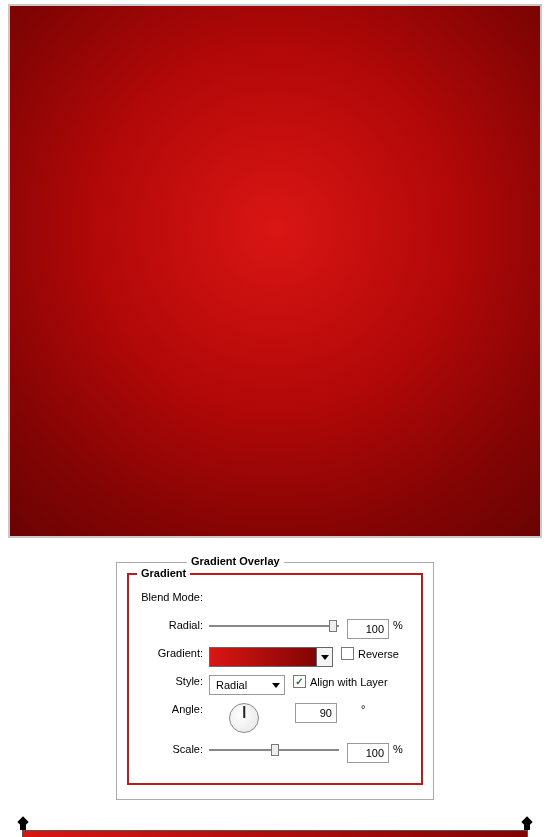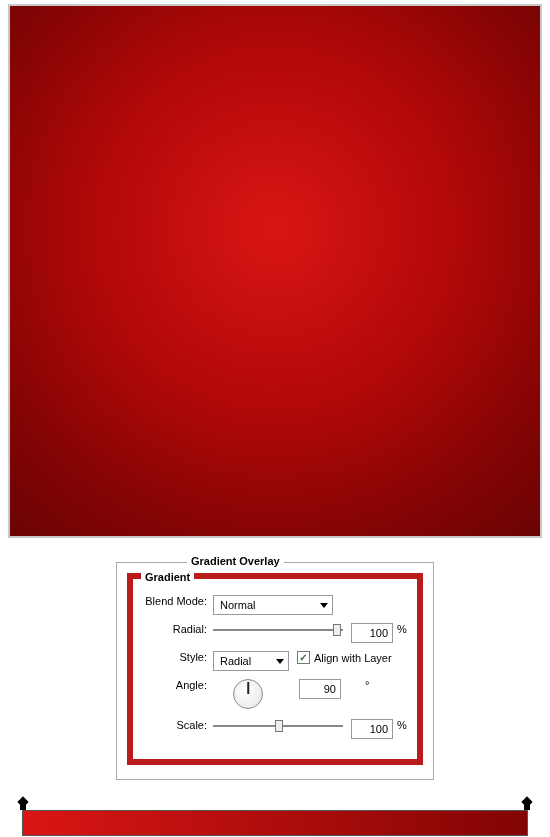--- a/index.html
+++ b/index.html
@@ -32,21 +32,21 @@
   .panel-legend {
     position: absolute;
     top: -8px;
     left: 70px;
     background: #fff;
     padding: 0 4px;
     font-weight: bold;
   }
   .inner-panel {
     position: relative;
-    border: 6px solid #b91c1c;
+    border: 2px solid #b91c1c;
     padding: 10px 8px 12px 8px;
   }
   .inner-legend {
     position: absolute;
     top: -8px;
     left: 8px;
     background: #fff;
     padding: 0 4px;
     font-weight: bold;
   }
@@ -217,36 +217,45 @@
 
 <div class="preview-wrap"></div>
 
 <div class="panel">
   <div class="panel-legend">Gradient Overlay</div>
   <div class="inner-panel">
     <div class="inner-legend">Gradient</div>
 
     <div class="row">
       <div class="row-label">Blend Mode:</div>
-      <div class="combo blend">
-        <span>Normal</span>
-        <span class="caret"></span>
-      </div>
     </div>
 
     <div class="row">
       <div class="row-label">Radial:</div>
       <div class="slider">
         <div class="slider-track"></div>
         <div class="slider-thumb" style="left:120px"></div>
       </div>
       <input class="num-input" value="100" style="">
       <span class="unit">%</span>
     </div>
 
+    <div class="row">
+      <div class="row-label">Gradient:</div>
+      <div class="grad-swatch-wrap">
+        <div class="grad-swatch"></div>
+        <div class="grad-arrow-btn">
+          <span class="caret"></span>
+        </div>
+      </div>
+      <label class="checkbox">
+        <span class="chk-box"></span>
+        <span>Reverse</span>
+      </label>
+    </div>
 
     <div class="row">
       <div class="row-label">Style:</div>
       <div class="combo style">
         <span>Radial</span>
         <span class="caret"></span>
       </div>
       <label class="checkbox">
         <span class="chk-box checked"></span>
         <span>Align with Layer</span>

